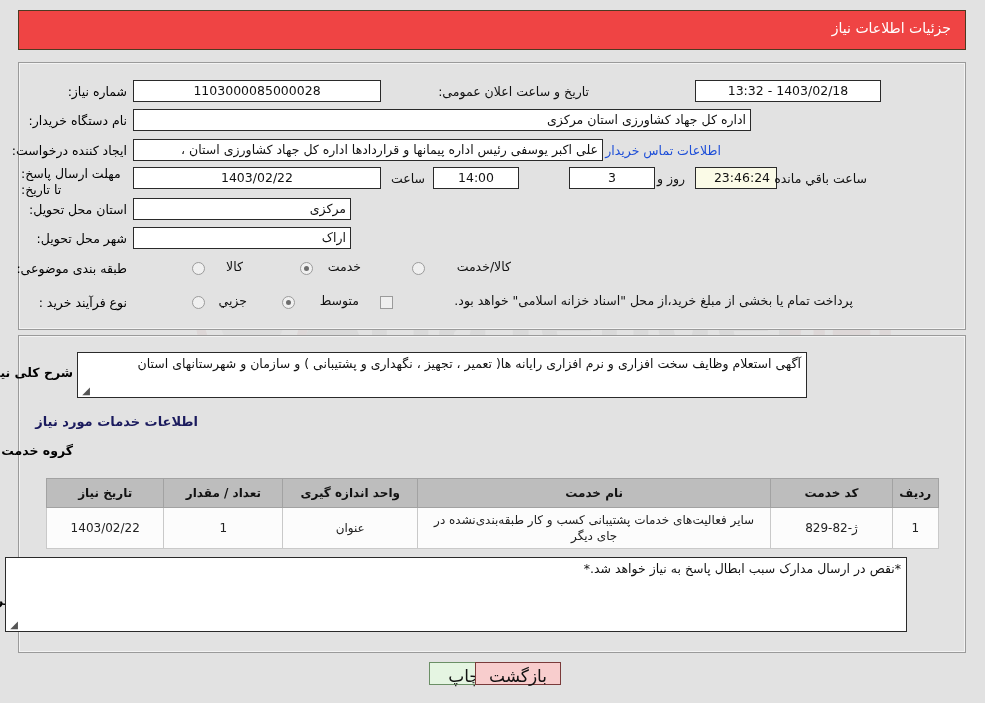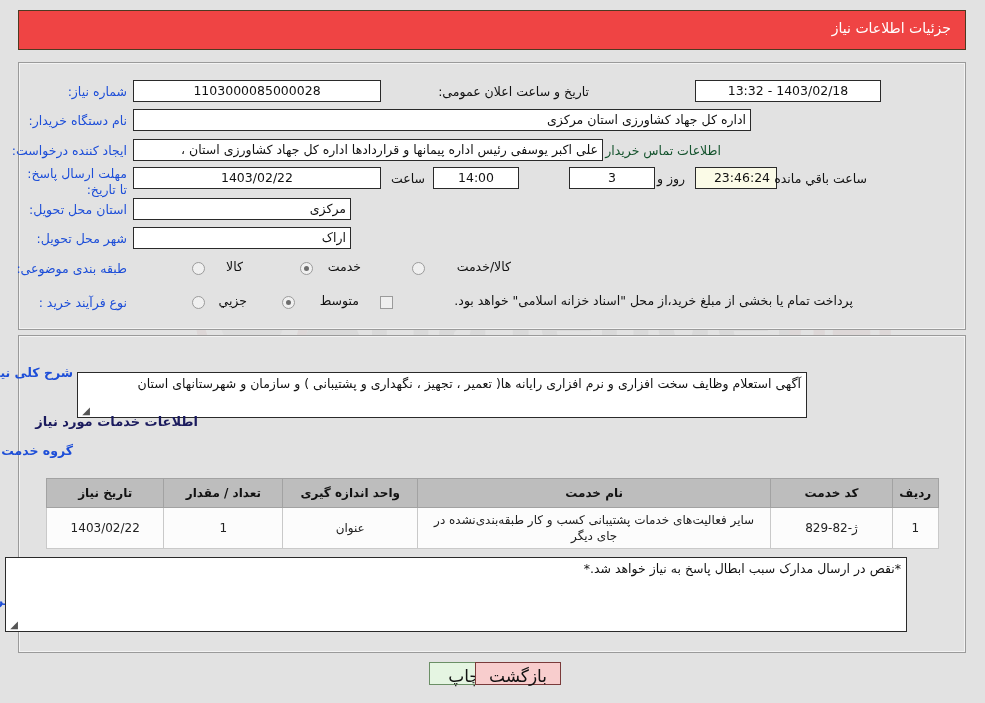--- a/index.html
+++ b/index.html
@@ -45,23 +45,23 @@
     box-sizing: border-box;
     box-shadow: 0 0 0 1px #f3f3f3 inset;
   }
   #panel-top   { left: 18px; top: 62px;  width: 948px; height: 268px; }
   #panel-main  { left: 18px; top: 335px; width: 948px; height: 318px; }
 
   
   .lbl {
     position: absolute;
     font-size: 12.5px;
-    color: #1d4ed8;
-    white-space: nowrap;
-    text-align: right;
+    color: #000000;
+    white-space: nowrap;
+    text-align: left;
   }
   .lbl.bold { font-weight: bold; }
   .plain {
     position: absolute;
     font-size: 12.5px;
     color: #111;
     white-space: nowrap;
   }
   .fld {
     position: absolute;
@@ -75,21 +75,21 @@
     overflow: hidden;
     white-space: nowrap;
   }
   .fld.c  { text-align: center; }
   .fld.r  { text-align: right; }
   .fld.ivory { background: #fbfbe7; }
 
   .linkish {
     position: absolute;
     font-size: 12.5px;
-    color: #14532d;
+    color: #1d4ed8;
     white-space: nowrap;
     cursor: pointer;
   }
 
   
   .radio {
     position: absolute;
     width: 13px; height: 13px;
     border-radius: 50%;
     border: 1px solid #9b9b9b;
@@ -277,21 +277,21 @@
 
   <div class="radio on" style="right:690px; top:296px;"></div>
   <div class="rlabel" style="right:626px; top:293px;">متوسط</div>
 
   <div class="chk" style="right:592px; top:296px;"></div>
   <div class="rlabel" style="right:132px; top:293px;">پرداخت تمام یا بخشی از مبلغ خرید،از محل "اسناد خزانه اسلامی" خواهد بود.</div>
 
   <div class="panel" id="panel-main"></div>
 
   <div class="lbl bold" style="right:912px; top:365px;">شرح کلی نیاز:</div>
-  <div class="ta" style="right:178px; top:352px; width:730px; height:46px;margin-top:20px;">
+  <div class="ta" style="right:178px; top:352px; width:730px; height:46px;">
     <span>آگهی استعلام وظایف سخت افزاری و نرم افزاری رایانه ها( تعمیر ، تجهیز ، نگهداری و پشتیبانی ) و سازمان و شهرستانهای استان</span>
     <span class="grip">◢</span>
   </div>
 
   <div class="section-head" style="right:787px; top:414px;">اطلاعات خدمات مورد نیاز</div>
 
   <div class="lbl bold" style="right:912px; top:443px;">گروه خدمت:</div>
 
   <table id="svc-table">
     <thead>

